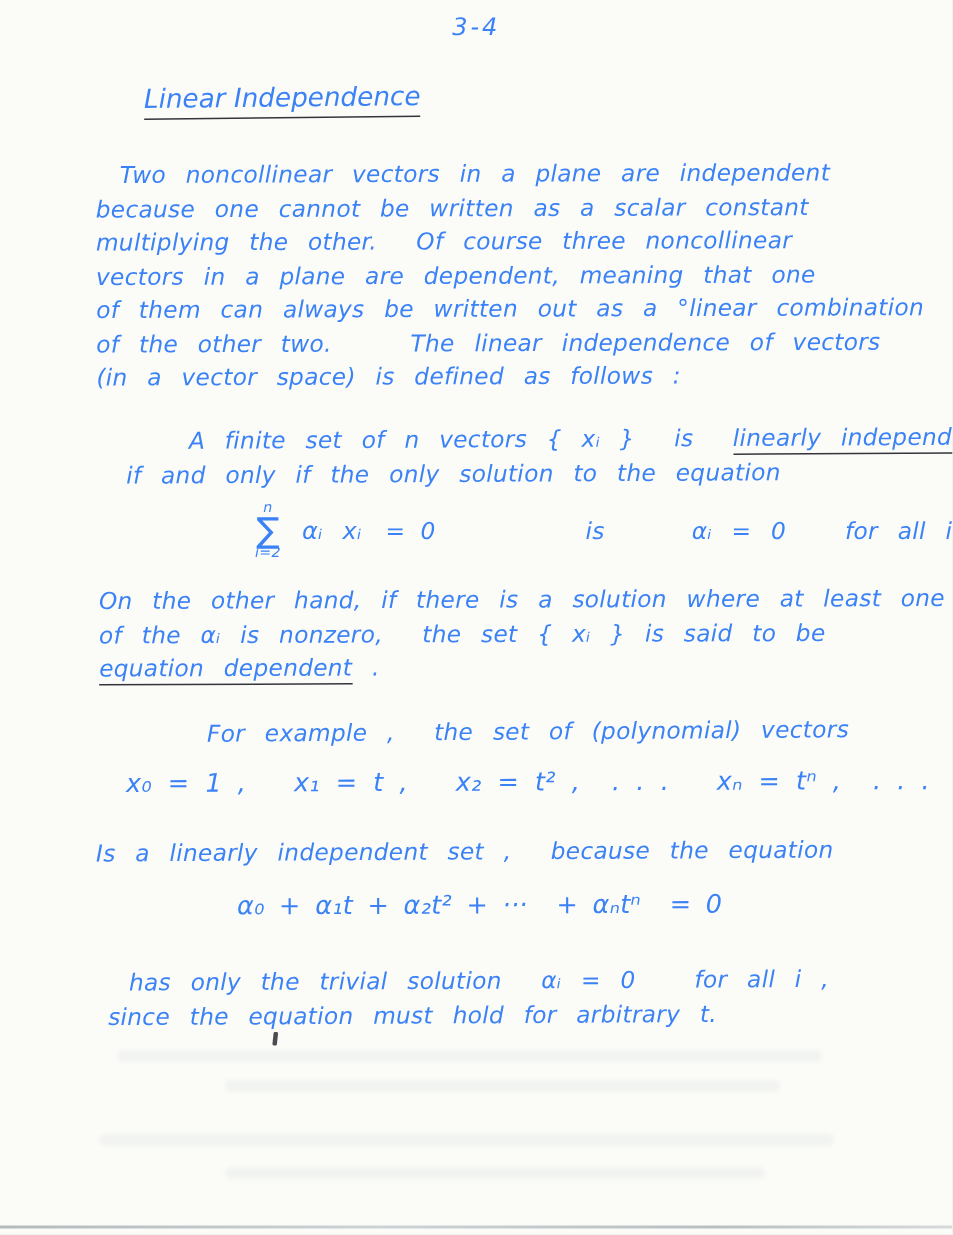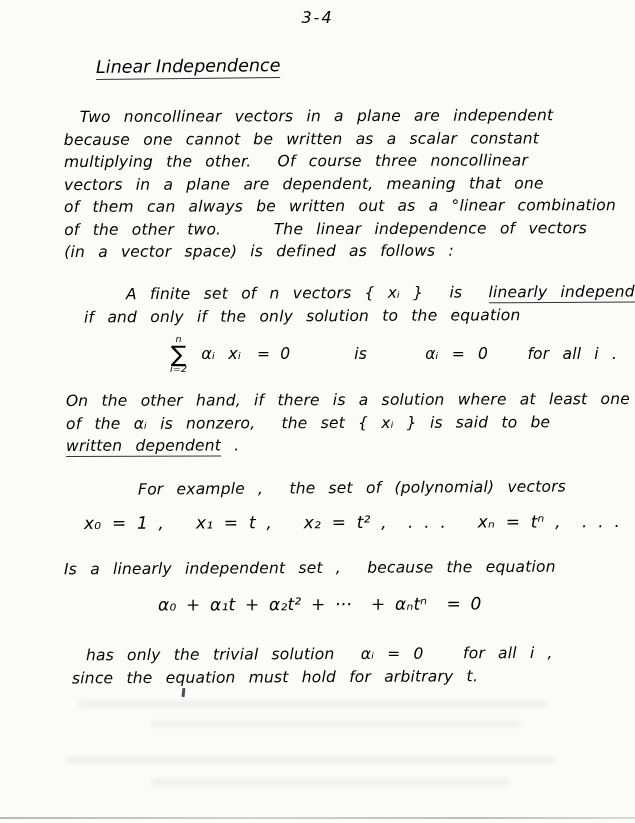--- a/index.html
+++ b/index.html
@@ -8,21 +8,21 @@
     background: #e8e8e8;
   }
   .page {
     position: relative;
     width: 635px;
     height: 823px;
     background: #fbfcf8;
     overflow: hidden;
     font-family: "DejaVu Sans", sans-serif;
     font-style: italic;
-    color: #000000;
+    color: #3b82f6;
   }
   .hw {
     font-size: 15.5px;
     letter-spacing: 0.2px;
     word-spacing: 8px;
   }
   .line {
     white-space: pre;
     line-height: 22.5px;
   }
@@ -73,21 +73,21 @@
     flex-direction: column;
     align-items: center;
     line-height: 1;
     margin-right: 14px;
   }
   .sigma-stack .limit { font-size: 9.5px; }
   .sigma-stack .sigma { font-size: 23px; line-height: 0.9; }
   .sum-eq .lhs { font-size: 16px; font-style: italic; }
   .sum-eq .eqsign { margin: 0 10px 0 16px; }
   .sum-eq .zero { font-size: 15.5px; }
-  .sum-eq .connector { margin-left: 64px; }
+  .sum-eq .connector { margin-left: 100px; }
   .sum-eq .rhs { margin-left: 58px; font-size: 15.5px; }
   .dependent {
     top: 389px;
     left: 66px;
     width: 560px;
     transform: rotate(-0.2deg);
   }
   .example-intro {
     top: 477px;
     left: 138px;
@@ -181,21 +181,21 @@
     <span class="lhs">αᵢ xᵢ</span>
     <span class="eqsign">=</span>
     <span class="zero">0</span>
     <span class="connector">is</span>
     <span class="rhs">αᵢ = 0   for all i .</span>
   </div>
 
   <div class="abs dependent hw">
     <div class="line">On the other hand, if there is a solution where at least one</div>
     <div class="line">of the αᵢ is nonzero,  the set { xᵢ } is said to be</div>
-    <div class="line"><span class="u">written dependent</span><span> .</span></div>
+    <div class="line"><span class="u">equation dependent</span><span> .</span></div>
   </div>
 
   <div class="abs example-intro hw line">For example ,  the set of (polynomial) vectors</div>
 
   <div class="abs sequence hw line">x₀ = 1 ,   x₁ = t ,   x₂ = t² ,  . . .   xₙ = tⁿ ,  . . .</div>
 
   <div class="abs conclusion hw line">Is a linearly independent set ,  because the equation</div>
 
   <div class="abs poly-eq hw line">α₀ + α₁t + α₂t² + ···  + αₙtⁿ  = 0</div>
 

